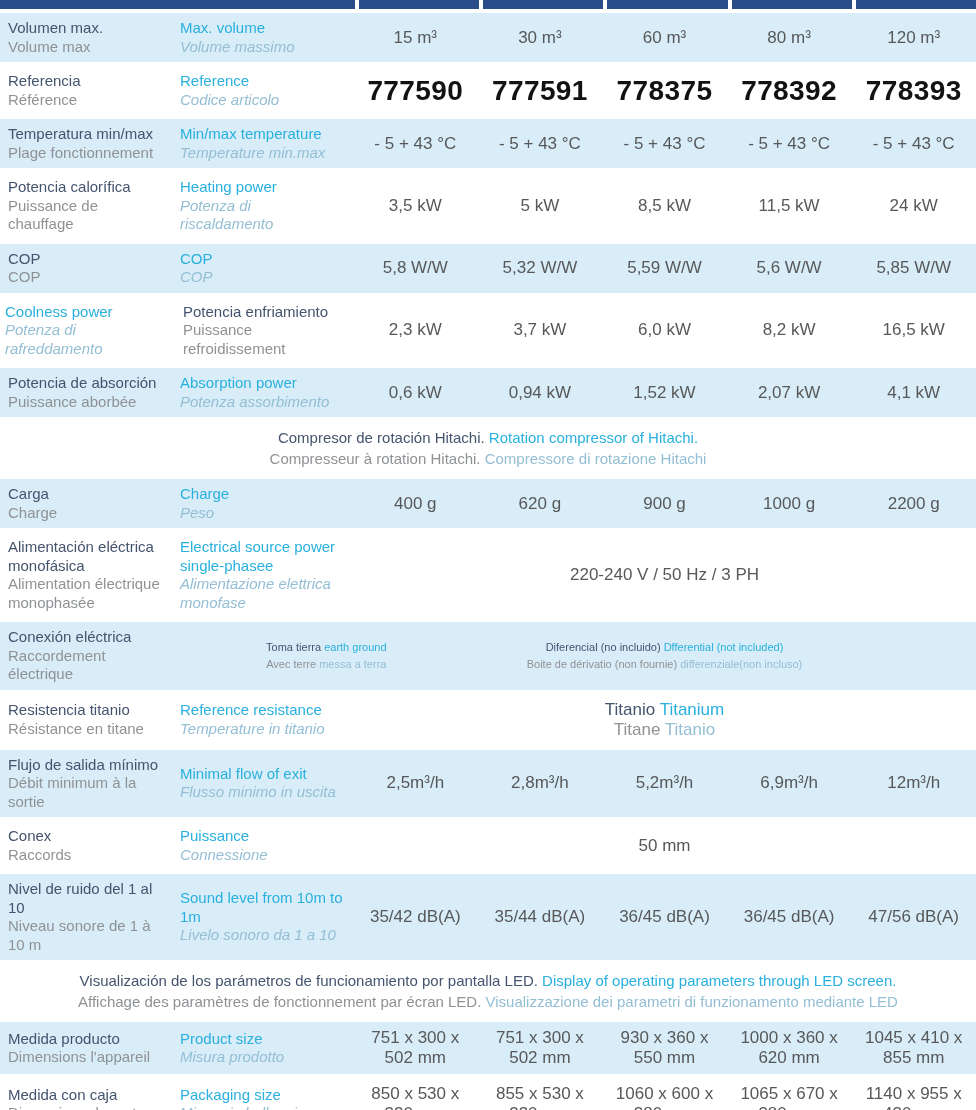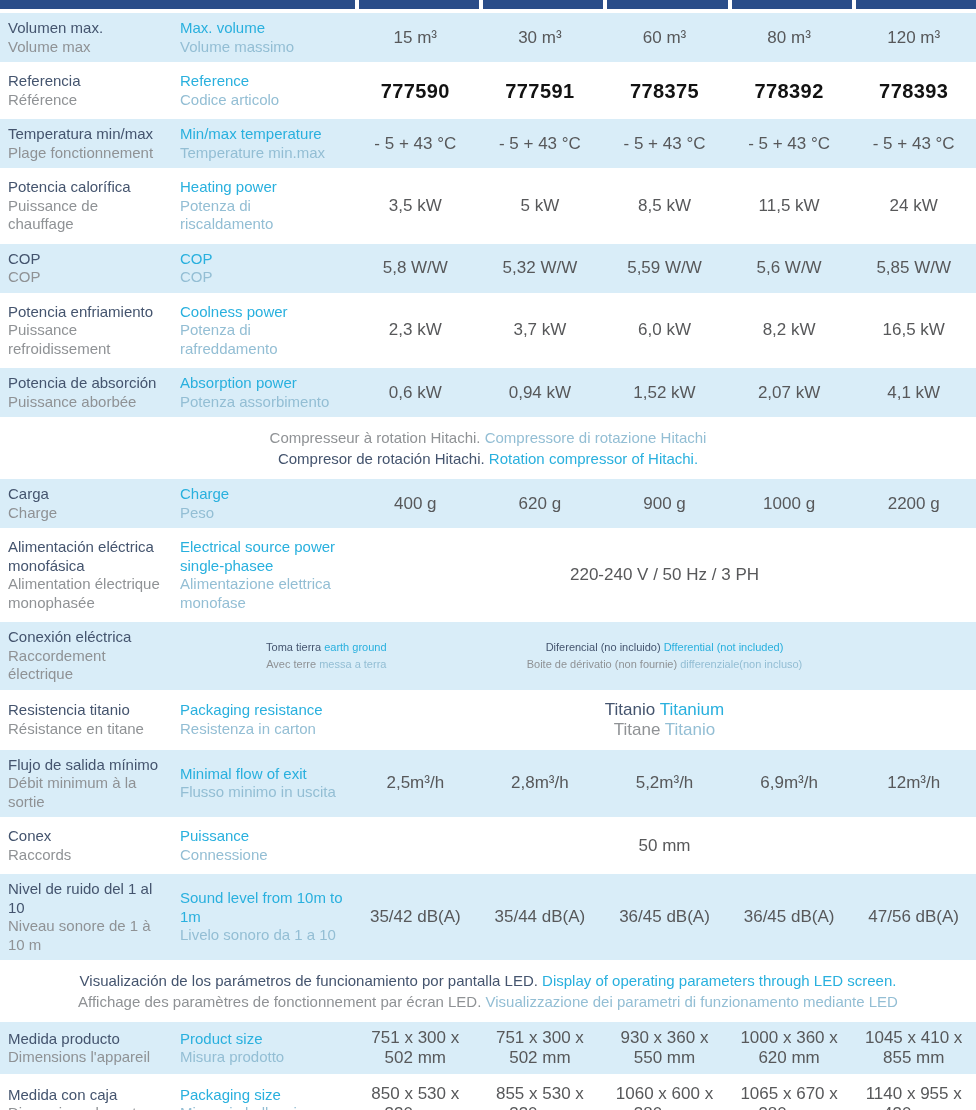--- a/index.html
+++ b/index.html
@@ -12,24 +12,24 @@
   .row{display:grid;grid-template-columns:175px 178px repeat(5,1fr);margin-bottom:4px;}
   .bg-blue{background:var(--row_blue,#d9edf8);}
 
   .cell{display:flex;flex-direction:column;justify-content:center;padding:6px 2px;box-sizing:border-box;}
   .label1{padding-left:8px;padding-right:8px;}
   .label2{padding-left:5px;padding-right:8px;}
   .lp,.ls{font-size:15px;line-height:18.5px;}
   .label1 .lp{color:var(--navy,#44546e);}
   .label1 .ls{color:var(--gray,#8f9295);}
   .label2 .lp{color:var(--cyan,#29b0de);}
-  .label2 .ls{color:var(--lblue,#93bed4);}
+  .label2 .ls{color:var(--lblue,#93bed4);font-style:italic;}
 
   .val{align-items:center;justify-content:center;text-align:center;color:var(--value,#57585a);font-size:17px;line-height:20px;}
-  .val.ref{font-weight:700;color:var(--ref,#121212);font-size:20px;letter-spacing:.4px;}
+  .val.ref{font-weight:700;color:var(--ref,#121212);font-size:28px;letter-spacing:.4px;}
   .span5{grid-column:span 5;}
   .span2{grid-column:span 2;}
   .span3{grid-column:span 3;}
   .small{font-size:11px;line-height:16.5px;}
 
   .banner-row{margin-bottom:4px;background:#ffffff;}
   .banner-cell{display:flex;flex-direction:column;justify-content:center;text-align:center;padding:6px 4px;}
   .banner-line{font-size:15px;line-height:21px;}
 
   .t-navy{color:var(--navy,#44546e);}
@@ -119,27 +119,27 @@
           <div class="lp">COP</div>
           <div class="ls">COP</div>
         </div>
         <div class="cell val">5,8 W/W</div>
         <div class="cell val">5,32 W/W</div>
         <div class="cell val">5,59 W/W</div>
         <div class="cell val">5,6 W/W</div>
         <div class="cell val">5,85 W/W</div>
       </div>
       <div class="row">
+        <div class="cell label2">
+          <div class="lp">Coolness power</div>
+          <div class="ls">Potenza di rafreddamento</div>
+        </div>
         <div class="cell label1">
           <div class="lp">Potencia enfriamiento</div>
           <div class="ls">Puissance refroidissement</div>
-        </div>
-        <div class="cell label2">
-          <div class="lp">Coolness power</div>
-          <div class="ls">Potenza di rafreddamento</div>
         </div>
         <div class="cell val">2,3 kW</div>
         <div class="cell val">3,7 kW</div>
         <div class="cell val">6,0 kW</div>
         <div class="cell val">8,2 kW</div>
         <div class="cell val">16,5 kW</div>
       </div>
       <div class="row bg-blue">
         <div class="cell label1">
           <div class="lp">Potencia de absorción</div>
@@ -150,22 +150,22 @@
           <div class="ls">Potenza assorbimento</div>
         </div>
         <div class="cell val">0,6 kW</div>
         <div class="cell val">0,94 kW</div>
         <div class="cell val">1,52 kW</div>
         <div class="cell val">2,07 kW</div>
         <div class="cell val">4,1 kW</div>
       </div>
       <div class="banner-row">
         <div class="banner-cell">
+          <div class="banner-line"><span class="t-navy">Compresor de rotación Hitachi.</span><span class="t-cyan"> Rotation compressor of Hitachi.</span></div>
           <div class="banner-line"><span class="t-gray">Compresseur à rotation Hitachi.</span><span class="t-lblue"> Compressore di rotazione Hitachi</span></div>
-          <div class="banner-line"><span class="t-navy">Compresor de rotación Hitachi.</span><span class="t-cyan"> Rotation compressor of Hitachi.</span></div>
         </div>
       </div>
       <div class="row bg-blue">
         <div class="cell label1">
           <div class="lp">Carga</div>
           <div class="ls">Charge</div>
         </div>
         <div class="cell label2">
           <div class="lp">Charge</div>
           <div class="ls">Peso</div>
@@ -200,22 +200,22 @@
           <div><span class="t-navy">Diferencial (no incluido) </span><span class="t-cyan">Dfferential (not included)</span></div>
           <div><span class="t-gray">Boite de dérivatio (non fournie) </span><span class="t-lblue">differenziale(non incluso)</span></div>
         </div>
       </div>
       <div class="row">
         <div class="cell label1">
           <div class="lp">Resistencia titanio</div>
           <div class="ls">Résistance en titane</div>
         </div>
         <div class="cell label2">
-          <div class="lp">Packaging resistance</div>
-          <div class="ls">Resistenza in carton</div>
+          <div class="lp">Reference resistance</div>
+          <div class="ls">Temperature in titanio</div>
         </div>
         <div class="cell val span5">
           <div><span class="t-navy">Titanio </span><span class="t-cyan">Titanium</span></div>
           <div><span class="t-gray">Titane </span><span class="t-lblue">Titanio</span></div>
         </div>
       </div>
       <div class="row bg-blue">
         <div class="cell label1">
           <div class="lp">Flujo de salida mínimo</div>
           <div class="ls">Débit minimum à la sortie</div>

